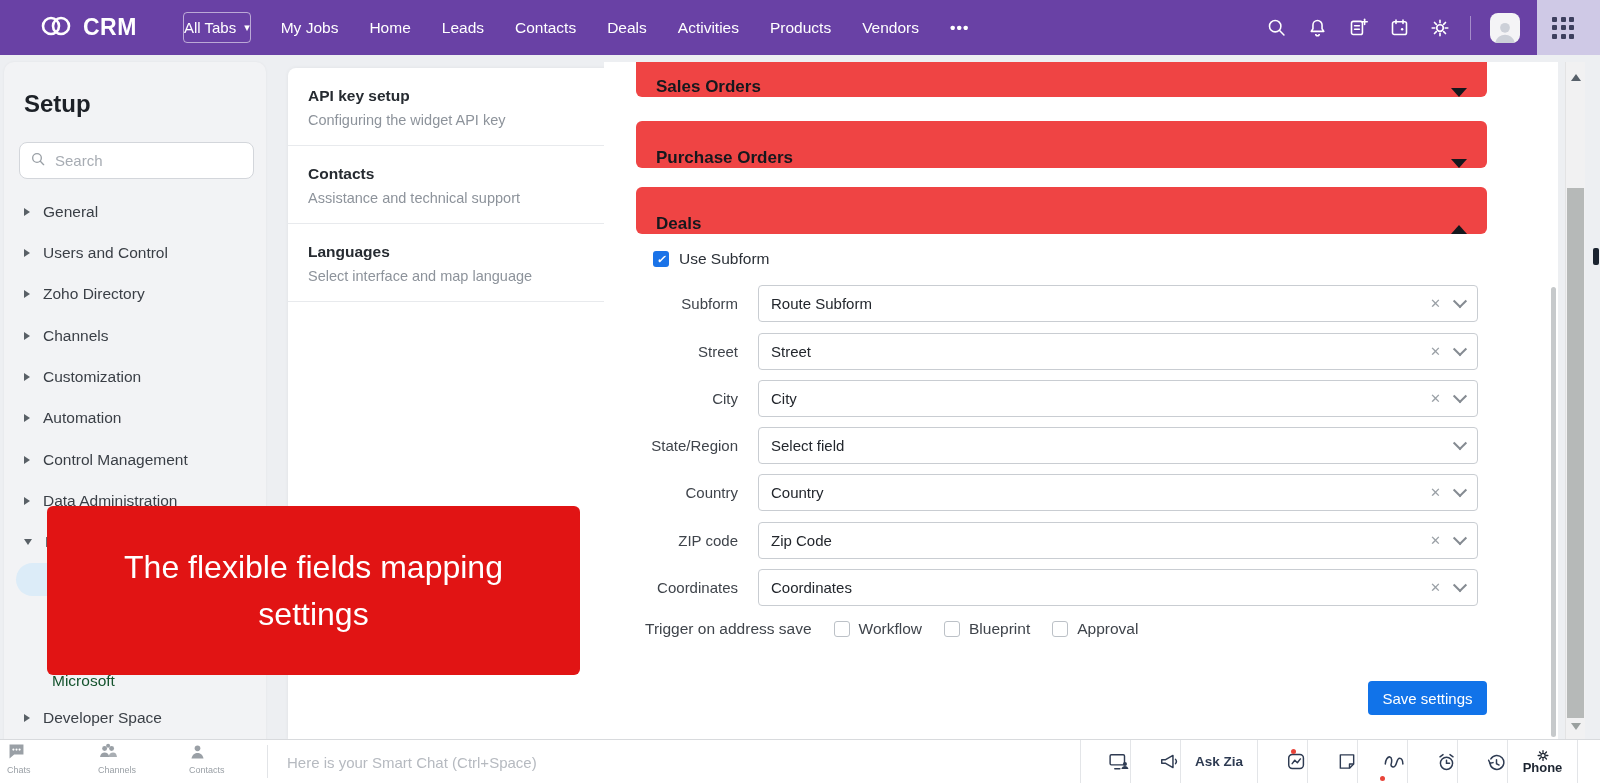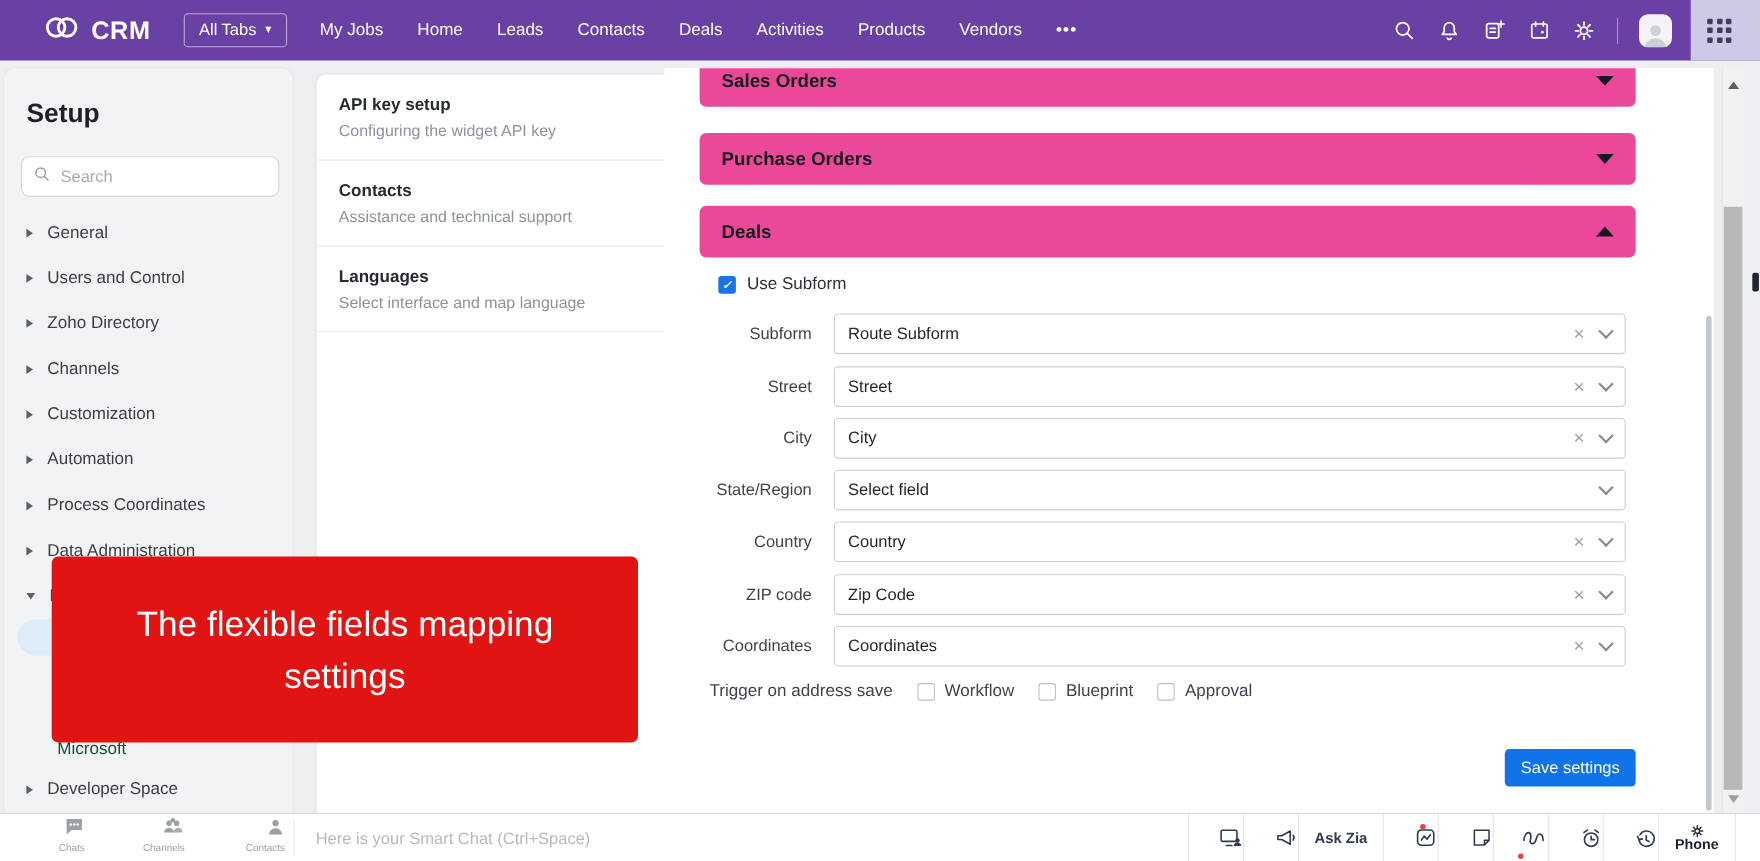--- a/index.html
+++ b/index.html
@@ -2,21 +2,21 @@
 <html><head>
 <meta charset="utf-8">
 <style>
   html,body{margin:0;padding:0;background:#e9ebee;font-family:"Liberation Sans",sans-serif;}
   .screen{position:relative;width:1600px;height:783px;background:#edeff2;overflow:hidden;}
 
   
   .topbar{position:absolute;left:0;top:0;width:1600px;height:55px;background:#6941a5;display:flex;align-items:center;color:#fff;}
   .logo{display:flex;align-items:center;gap:9px;margin-left:38px;cursor:pointer;}
   .brand{font-size:23px;font-weight:700;letter-spacing:.5px;}
-  .alltabs{display:flex;align-items:center;gap:8px;margin-left:30px;padding:6px 13px;border:1px solid rgba(255,255,255,.55);border-radius:4px;background:transparent;color:#fff;font-size:15px;font-family:inherit;cursor:pointer;}
+  .alltabs{display:flex;align-items:center;gap:8px;margin-left:46px;padding:6px 0;border:1px solid rgba(255,255,255,.55);border-radius:4px;background:transparent;color:#fff;font-size:15px;font-family:inherit;cursor:pointer;}
   .caret{font-size:11px;line-height:1;}
   .nav{display:flex;align-items:center;gap:31px;margin-left:30px;font-size:15.5px;}
   .nav a{color:#fff;text-decoration:none;cursor:pointer;white-space:nowrap;}
   .nav-more{letter-spacing:1px;font-weight:700;}
   .topbar-icons{position:absolute;right:80px;top:0;height:55px;display:flex;align-items:center;gap:19px;}
   .tico{width:22px;height:22px;display:flex;align-items:center;justify-content:center;cursor:pointer;}
   .tico svg{display:block;}
   .tsep{width:1px;height:24px;background:rgba(255,255,255,.4);}
   .avatar{width:30px;height:30px;border-radius:8px;background:#f4f4f6;display:flex;align-items:flex-end;justify-content:center;overflow:hidden;cursor:pointer;}
   .apps-block{position:absolute;right:0;top:0;width:63px;height:55px;background:#cfc9e6;display:flex;align-items:center;cursor:pointer;}
@@ -37,21 +37,21 @@
 
   
   .midpanel{position:absolute;left:288px;top:68px;width:368px;height:672px;background:#fff;border-radius:8px 8px 0 0;box-shadow:0 0 4px rgba(0,0,0,.06);overflow:hidden;}
   .mp-item{padding:19px 18px 17px 20px;border-bottom:1px solid #e8eaed;cursor:pointer;}
   .mp-item.selected{background:#f3f6fa;border-left:4px solid #2d7ff0;padding-left:16px;}
   .mp-title{font-size:15.5px;font-weight:700;color:#262b31;margin-bottom:7px;}
   .mp-sub{font-size:14.5px;color:#8d939b;}
 
   
   .main{position:absolute;left:604px;top:62px;width:954px;height:678px;background:#fff;overflow:hidden;}
-  .acc{position:absolute;left:32px;width:851px;height:47px;background:#ec4899;border-radius:6px;display:flex;align-items:center;justify-content:space-between;padding:0 20px;box-sizing:border-box;cursor:pointer;}
+  .acc{position:absolute;left:32px;width:851px;height:47px;background:#ef4444;border-radius:6px;display:flex;align-items:flex-end;justify-content:space-between;padding:0 20px;box-sizing:border-box;cursor:pointer;}
   .acc-title{font-size:17px;font-weight:700;color:#15181d;}
   .tri-big-d{width:0;height:0;border-top:9px solid #15181d;border-left:8px solid transparent;border-right:8px solid transparent;}
   .tri-big-u{width:0;height:0;border-bottom:9px solid #15181d;border-left:8px solid transparent;border-right:8px solid transparent;}
   .usesub{position:absolute;left:49px;top:188px;display:flex;align-items:center;gap:10px;}
   .cb{width:16px;height:16px;border-radius:3px;box-sizing:border-box;display:flex;align-items:center;justify-content:center;cursor:pointer;}
   .cb.checked{background:#1a73e8;color:#fff;font-size:11px;font-weight:700;}
   .cb.empty{background:#fff;border:1px solid #bcc1c7;}
   .usesub label{font-size:15.5px;color:#2b3037;}
   .frow{position:absolute;left:0;width:100%;height:37px;}
   .flabel{position:absolute;left:0;top:0;width:134px;height:37px;display:flex;align-items:center;justify-content:flex-end;font-size:15px;color:#3f444b;}
@@ -63,21 +63,21 @@
   .trig-label{font-size:15.5px;color:#3f444b;margin-right:0;}
   .trig-opt{display:flex;align-items:center;gap:9px;}
   .trig-opt span{font-size:15.5px;color:#3f444b;}
   .savebtn{position:absolute;left:764px;top:619px;width:119px;height:34px;background:#1173e9;color:#fff;border:none;border-radius:4px;font-size:15px;font-family:inherit;cursor:pointer;}
 
   
   .redbox{position:absolute;left:47px;top:506px;width:533px;height:169px;background:#e11414;border-radius:6px;display:flex;align-items:center;justify-content:center;text-align:center;color:#fff;font-size:32px;line-height:1.45;padding:0 18px;box-sizing:border-box;z-index:20;}
 
   
   .bottombar{position:absolute;left:0;bottom:0;width:1600px;height:43px;background:#fff;border-top:1px solid #d8dadd;z-index:30;}
-  .dock-item{position:absolute;top:3px;width:70px;display:flex;flex-direction:column;align-items:flex-end;gap:1px;color:#9aa0a6;cursor:pointer;}
+  .dock-item{position:absolute;top:3px;width:70px;display:flex;flex-direction:column;align-items:flex-start;gap:1px;color:#9aa0a6;cursor:pointer;}
   .dock-item .dlabel{font-size:9px;color:#9aa0a6;}
   .bb-sep{position:absolute;left:267px;top:5px;width:1px;height:33px;background:#e2e4e7;}
   .bb-input{position:absolute;left:285px;top:0;width:560px;height:43px;border:none;outline:none;font-size:15px;color:#555;font-family:inherit;}
   .bb-input::placeholder{color:#b6bac0;}
   .bb-right{position:absolute;right:22px;top:0;height:43px;display:flex;align-items:stretch;}
   .bb-cell{position:relative;display:flex;align-items:center;justify-content:flex-end;min-width:49px;border-left:1px solid #e3e5e8;color:#2e3b52;cursor:pointer;background:#fff;}
   .bb-cell:last-child{border-right:1px solid #e3e5e8;}
   .bb-text{font-size:13.5px;font-weight:700;color:#2e3b52;padding:0 14px;white-space:nowrap;}
   .reddot{position:absolute;width:5px;height:5px;border-radius:50%;background:#e8443a;}
   .phone-cell{display:flex;flex-direction:column;align-items:center;justify-content:center;padding:0 10px;gap:0px;}
@@ -211,21 +211,21 @@
     <div class="sb-item" style="top:306px">
         <span class="tri-r"></span>
         <span>Customization</span>
       </div>
     <div class="sb-item" style="top:347px">
         <span class="tri-r"></span>
         <span>Automation</span>
       </div>
     <div class="sb-item" style="top:389px">
         <span class="tri-r"></span>
-        <span>Process Coordinates</span>
+        <span>Control Management</span>
       </div>
     <div class="sb-item" style="top:430px">
         <span class="tri-r"></span>
         <span>Data Administration</span>
       </div>
     <div class="sb-item" style="top:471px">
         <span class="tri-d"></span>
         <span>M</span>
       </div>
     <div class="sb-pill"></div>

